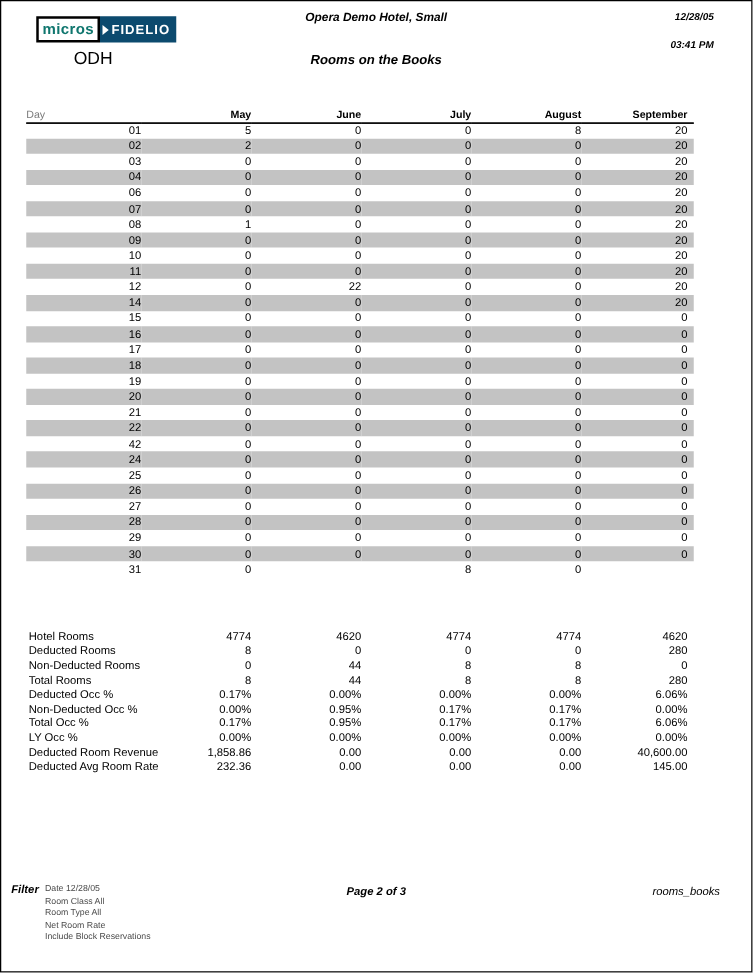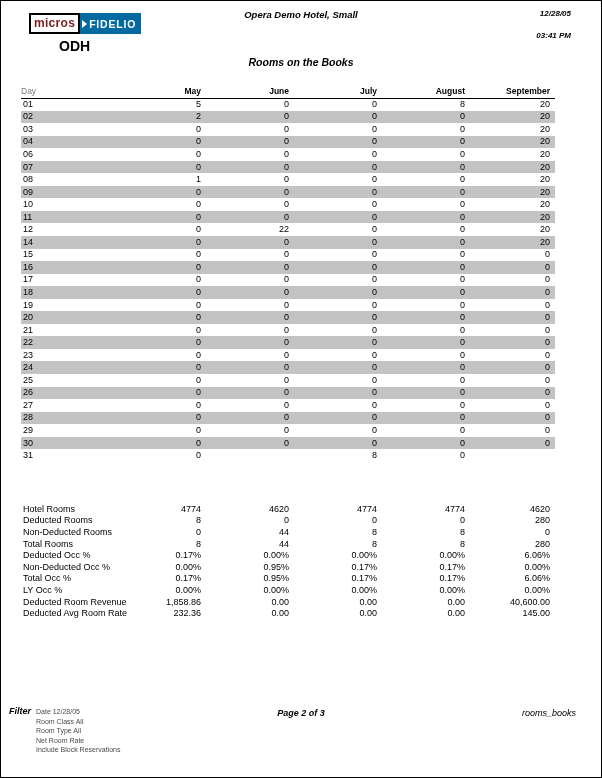--- a/index.html
+++ b/index.html
@@ -5,40 +5,40 @@
   * { margin:0; padding:0; box-sizing:border-box; }
   html,body { background:#888; }
   .page {
     position:relative; width:602px; height:778px; background:#fff;
     border:1px solid #000; overflow:hidden;
     font-family:"Liberation Sans", sans-serif; color:#000;
   }
   
   .logo { position:absolute; left:28px; top:12px; display:flex; align-items:stretch; height:21px; }
   .logo-micros {
-    border:2px solid #000; background:#fff; color:#7f1d1d; font-weight:bold;
+    border:2px solid #000; background:#fff; color:#0f766e; font-weight:bold;
     font-size:12px; line-height:17px; padding:0 3px; letter-spacing:0.3px;
   }
-  .logo-black { background:#0369a1; color:#fff; display:flex; align-items:center; padding:0 5px 0 2px; }
+  .logo-black { background:#0c4a6e; color:#fff; display:flex; align-items:center; padding:0 5px 0 2px; }
   .logo-arrow { width:0; height:0; border-left:5px solid #fff; border-top:4px solid transparent; border-bottom:4px solid transparent; margin-right:2px; }
   .logo-fidelio { font-weight:bold; font-size:10.5px; letter-spacing:0.8px; }
-  .hotel-code { position:absolute; left:58px; top:37px; font-weight:bold; font-size:14px;text-align:center; }
+  .hotel-code { position:absolute; left:58px; top:37px; font-weight:normal; font-size:14px;text-align:center; }
   .hotel-name { position:absolute; left:0; top:8px; width:100%; text-align:center; font-style:italic; font-weight:bold; font-size:9.5px; }
-  .report-title { position:absolute; left:0; top:55px; width:100%; text-align:center; font-style:italic; font-weight:bold; font-size:10.5px; }
+  .report-title { position:absolute; left:0; top:41px; width:100%; text-align:center; font-style:italic; font-weight:bold; font-size:10.5px; }
   .dt { position:absolute; right:30px; text-align:right; font-style:italic; font-weight:bold; font-size:8px; }
   .dt.date { top:8px; }
   .dt.time { top:30px; }
   
   table { border-collapse:collapse; table-layout:fixed; width:534px; }
   .day-table { position:absolute; left:20px; top:82px; }
   .day-table thead th { height:15px; vertical-align:bottom; border-bottom:1px solid #000; font-size:8.5px; padding:0 0 2px 0; }
   th.day-h { text-align:left; color:#7a7a7a; font-weight:normal; font-size:8px; padding-left:2px; }
   th.mon-h { text-align:right; font-weight:bold; }
   .day-table td { height:12.55px; font-size:9px; line-height:11px; vertical-align:middle; white-space:nowrap; }
-  td.daycell { text-align:left; padding-left:2px; }
+  td.daycell { text-align:right; padding-left:2px; }
   td.num { text-align:right; }
   td.num.last, th.mon-h.last { padding-right:5px; }
   .day-table tbody tr:nth-child(even) { background:#c3c3c3; }
   .summary-table { position:absolute; left:20px; top:502px; }
   .summary-table td { height:11.6px; font-size:9px; line-height:10px; vertical-align:middle; white-space:nowrap; }
   td.slabel { text-align:left; padding-left:2px; }
   
   .filter-label { position:absolute; left:8px; top:705px; font-weight:bold; font-style:italic; font-size:9px; }
   .filter-lines { position:absolute; left:35px; top:706px; font-size:7px; color:#4a4a4a; line-height:9.6px; }
   .page-indicator { position:absolute; left:0; top:707px; width:100%; text-align:center; font-style:italic; font-weight:bold; font-size:9px; }
@@ -237,21 +237,21 @@
         </tr>
         <tr>
           <td class="daycell">22</td>
           <td class="num">0</td>
           <td class="num">0</td>
           <td class="num">0</td>
           <td class="num">0</td>
           <td class="num last">0</td>
         </tr>
         <tr>
-          <td class="daycell">23</td>
+          <td class="daycell">42</td>
           <td class="num">0</td>
           <td class="num">0</td>
           <td class="num">0</td>
           <td class="num">0</td>
           <td class="num last">0</td>
         </tr>
         <tr>
           <td class="daycell">24</td>
           <td class="num">0</td>
           <td class="num">0</td>

